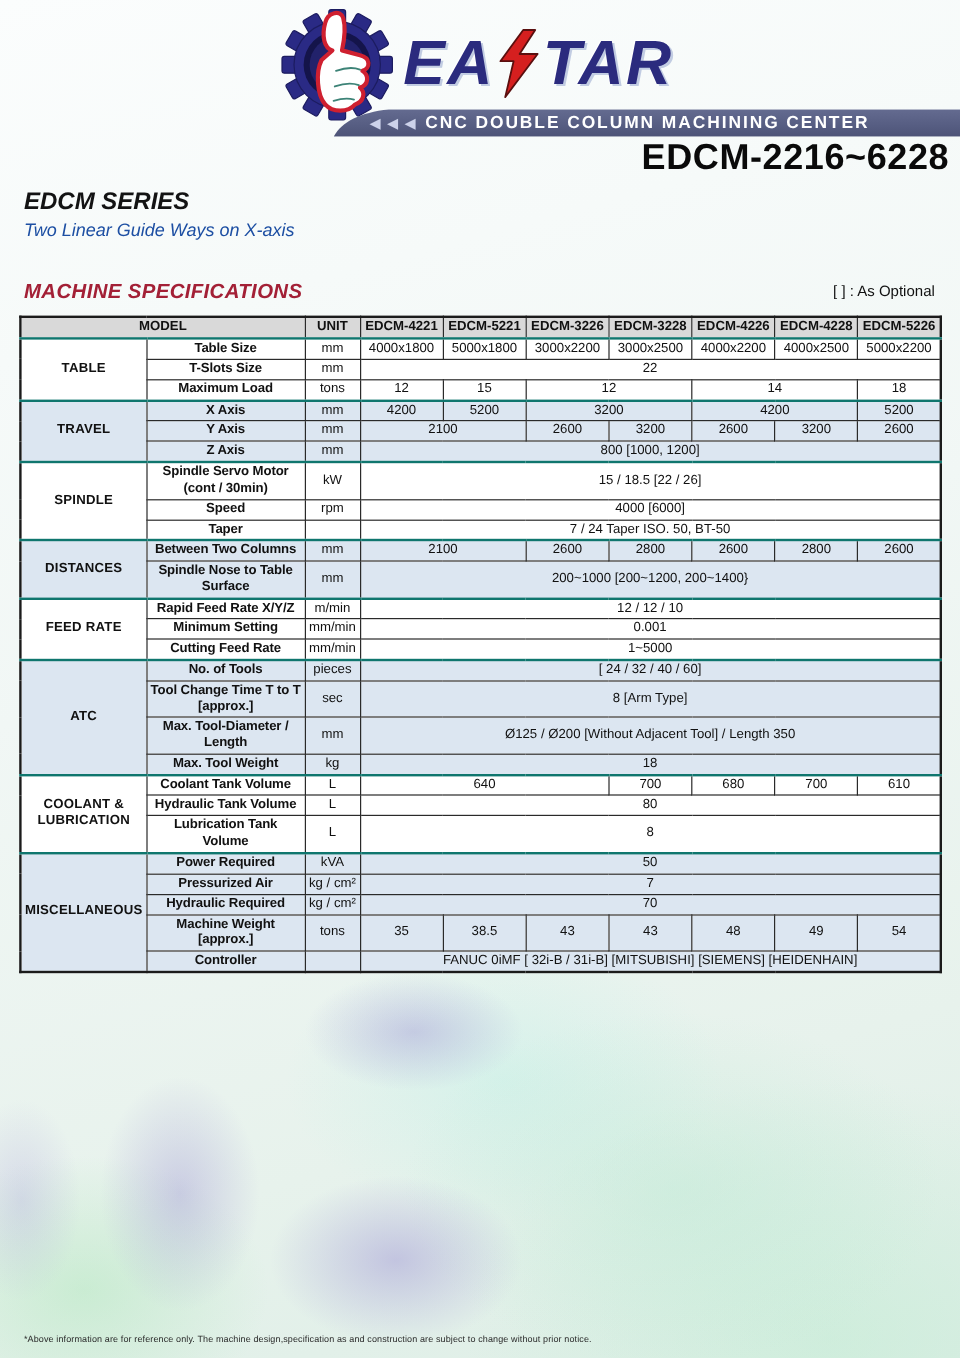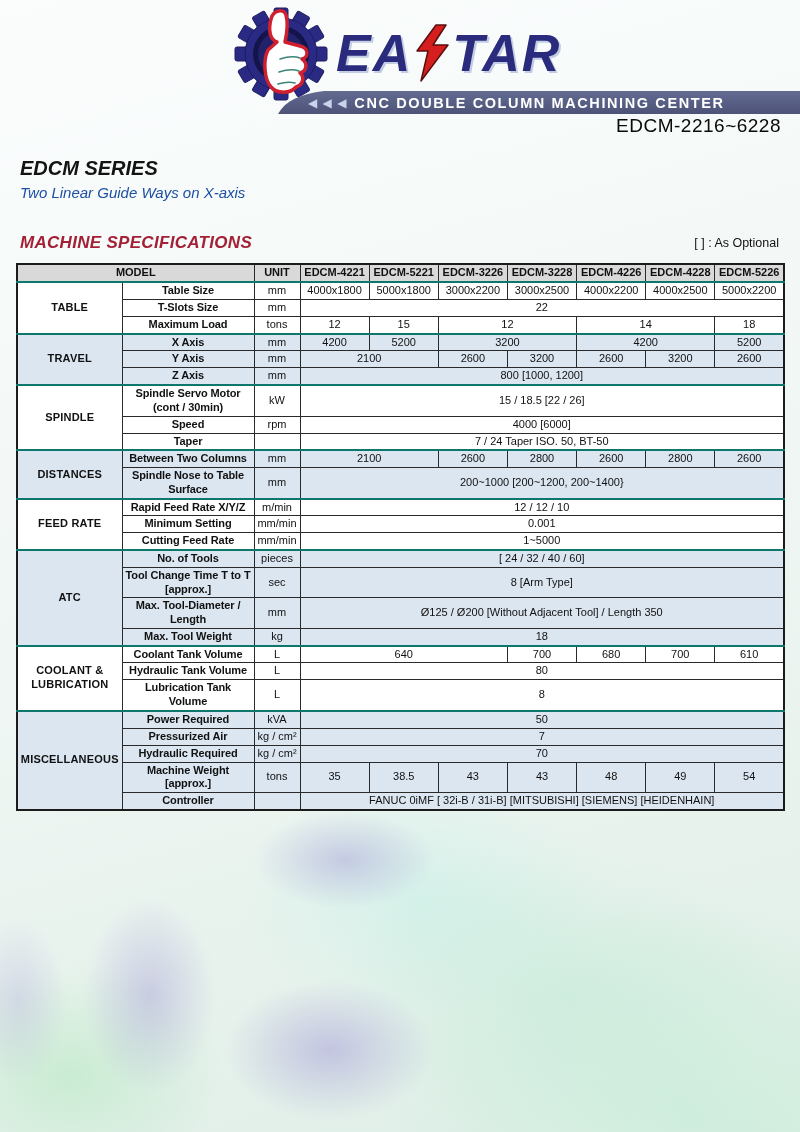--- a/index.html
+++ b/index.html
@@ -33,21 +33,21 @@
   
   .banner {
     position:absolute; top:91px; left:278px; width:522px; height:23px;
     background:linear-gradient(180deg,#646b90 0%, #565d82 60%, #4d5377 100%);
     clip-path: path("M 46 0 C 22 3 7 10 0 23 L 522 23 L 522 0 Z");
     display:flex; align-items:center; padding-left:30px;
   }
   .banner .arrows { color:#ccd2ea; font-size:12px; letter-spacing:1px; margin-right:7px; }
   .banner .banner-title { color:#fff; font-weight:bold; font-size:14.5px; letter-spacing:1.6px; white-space:nowrap; }
 
-  .model-range { position:absolute; top:115px; right:19px; font-size:19px; font-weight:400; letter-spacing:.5px; color:#0a0a0a; }
+  .model-range { position:absolute; top:115px; right:9px; font-size:30px; font-weight:700; letter-spacing:.5px; color:#0a0a0a; }
   .series-title { position:absolute; top:157px; left:20px; font-size:20px; font-weight:800; font-style:italic; color:#131313; }
   .series-subtitle { position:absolute; top:184px; left:20px; font-size:15px; font-weight:400; font-style:italic; color:#1d4fa3; }
   .spec-heading { position:absolute; top:233px; left:20px; font-size:17px; font-weight:800; font-style:italic; color:#a32036; letter-spacing:.3px;text-align:center; }
   .optional-note { position:absolute; top:236px; right:21px; font-size:12.5px; color:#111; }
 
   
   .table-wrap { position:absolute; top:263px; left:16px; width:769px;border-radius:12px; }
   table.spec { width:769px; border-collapse:collapse; table-layout:fixed; border:2px solid #1b1b1b; background:#fff; }
   table.spec th, table.spec td {
     border:1px solid #2a2a2a; font-size:11px; text-align:center; vertical-align:middle;
@@ -315,14 +315,15 @@
           </tr>
           <tr class="tint-blue">
             <td class="row-label">Controller</td>
             <td class="unit-cell"></td>
             <td class="value-cell" colspan="7">FANUC 0iMF [ 32i-B / 31i-B] [MITSUBISHI] [SIEMENS] [HEIDENHAIN]</td>
           </tr>
         </tbody>
       </table>
     </div>
 
+  <div class="footer-note">*Above information are for reference only. The machine design,specification as and construction are subject to change without prior notice.</div>
 
 </div>
 
 </body></html>

